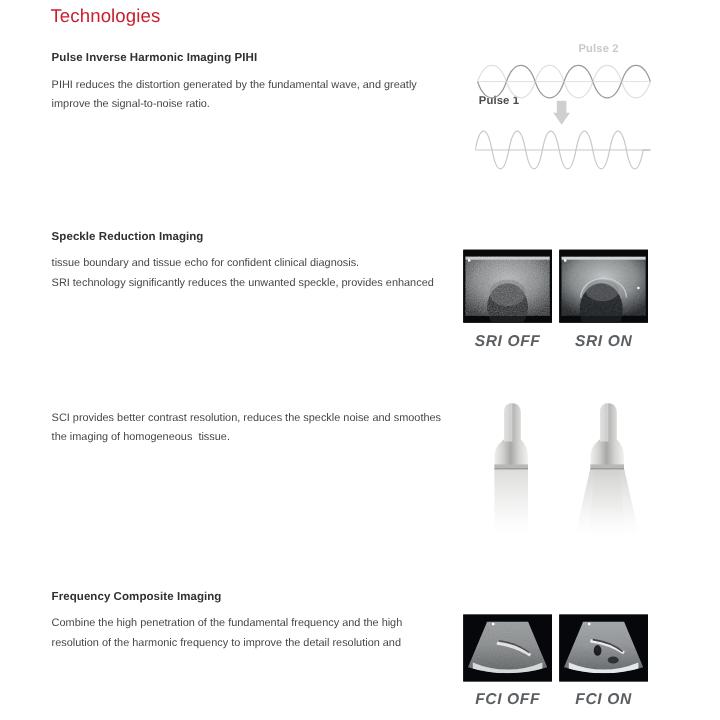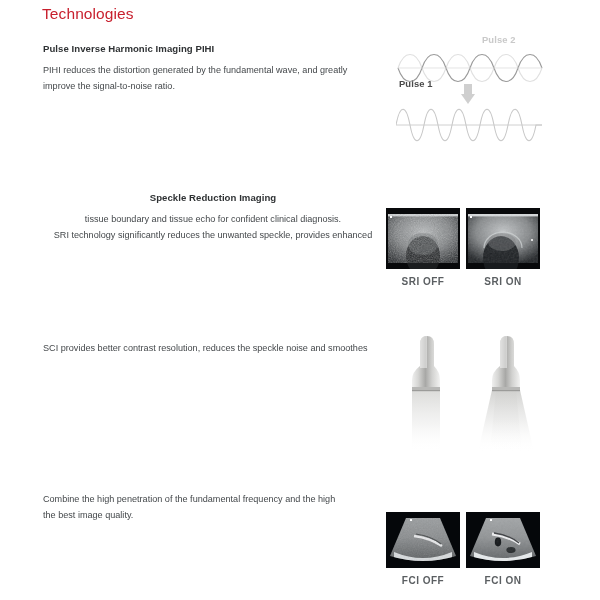--- a/index.html
+++ b/index.html
@@ -75,26 +75,27 @@
   }
   .pulse-label.p1 { left: 3px;  top: 0px;  color: #4a4a4a; margin-top: 44px; }
   .pulse-label.p2 { left: 86px; top: 0px;  color: #c9c9c9; }
   .us-img {
     position: absolute;
     overflow: hidden;
     background: #05070a;
   }
   .cap {
     position: absolute;
-    font-size: 10px;
+    font-size: 13px;
     font-weight: bold;
     color: #5b5f62;
     letter-spacing: 0.5px;
     text-align: center;
     white-space: nowrap;
+    font-style: italic;
   }
 
   #sri-visual { left: 386px; top: 208px; width: 200px; height: 85px; }
   #sri-visual .us-img { top: 0; width: 74px; height: 61px; }
   #sri-visual .us-img.a { left: 0; }
   #sri-visual .us-img.b { left: 80px; }
   #sri-visual .cap { top: 68px; width: 74px; }
   #sri-visual .cap.a { left: 0; }
   #sri-visual .cap.b { left: 80px; }
 
@@ -149,21 +150,21 @@
         <path d="M0,91 C4,70 10,70 14,91 C18,112 24,112 28,91
                  C32,70 38,70 42,91 C46,112 52,112 56,91
                  C60,70 66,70 70,91 C74,112 80,112 84,91
                  C88,70 94,70 98,91 C102,112 108,112 112,91
                  C116,70 122,70 126,91 C130,112 136,112 140,91 L146,91" fill="none" stroke="#c8c8c8" stroke-width="1.05"></path>
       </svg>
     </div>
   </div>
 
   <div class="section" style="top:0;">
-    <div class="sec-text" style="top:192px;text-align:center;">
+    <div class="sec-text" style="top:192px;">
       <div class="sec-heading">Speckle Reduction Imaging</div>
       <div class="sec-body">
         <span class="ln">tissue boundary and tissue echo for confident clinical diagnosis.</span>
         <span class="ln">SRI technology significantly reduces the unwanted speckle, provides enhanced</span>
       </div>
     </div>
 
     <div class="sec-visual" id="sri-visual">
 
       <div class="us-img a">
@@ -222,20 +223,21 @@
 
       <div class="cap a">SRI OFF</div>
       <div class="cap b">SRI ON</div>
     </div>
   </div>
 
   <div class="section" style="top:0;">
     <div class="sec-text" style="top:341px;">
       <div class="sec-body">
         <span class="ln">SCI provides better contrast resolution, reduces the speckle noise and smoothes</span>
+        <span class="ln">the imaging of homogeneous  tissue.</span>
       </div>
     </div>
 
     <div class="sec-visual" id="sci-visual">
 
       <div class="probe-wrap a">
         <svg width="80" height="120" viewBox="0 0 80 120">
           <defs>
             <linearGradient id="bodyA" x1="0" y1="0" x2="1" y2="0">
               <stop offset="0%" stop-color="#efefee"></stop>
@@ -284,23 +286,24 @@
           <path d="M26,10 Q26,2 33,2 L33,34 L26,34 Z" fill="#ffffff" opacity="0.45"></path>
           <rect x="18" y="53" width="28" height="3" fill="#b8b8b6"></rect>
           <rect x="18" y="56" width="28" height="1.2" fill="#9b9b99"></rect>
         </svg>
       </div>
     </div>
   </div>
 
   <div class="section" style="top:0;">
     <div class="sec-text" style="top:492px;">
+      <div class="sec-heading">Frequency Composite Imaging</div>
       <div class="sec-body">
         <span class="ln">Combine the high penetration of the fundamental frequency and the high</span>
-        <span class="ln">the best image quality.</span>
+        <span class="ln">resolution of the harmonic frequency to improve the detail resolution and</span>
       </div>
     </div>
 
     <div class="sec-visual" id="fci-visual">
 
       <div class="us-img a">
         <svg width="74" height="56" viewBox="0 0 74 56">
           <defs>
             <linearGradient id="fciA" x1="0" y1="0" x2="0" y2="1">
               <stop offset="0%" stop-color="#9fa2a4"></stop>

